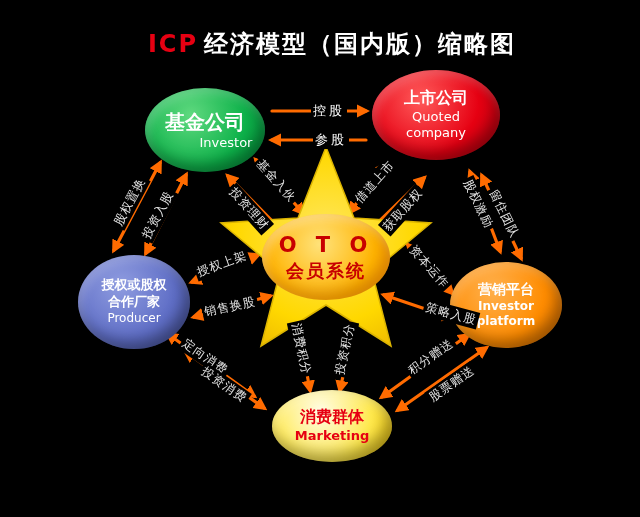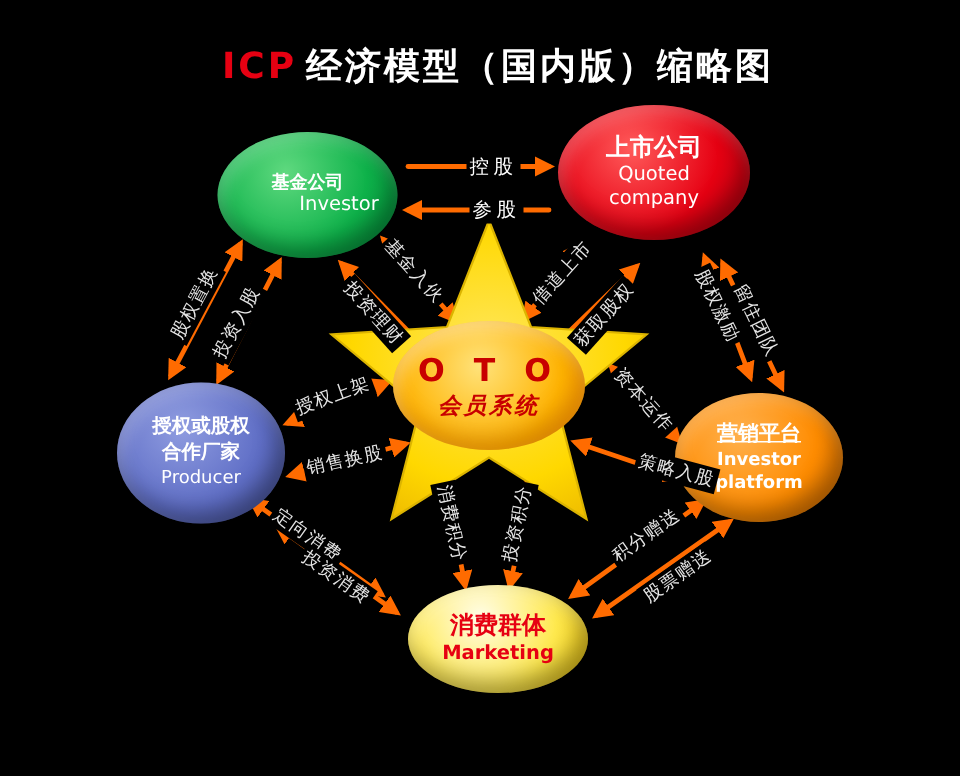--- a/index.html
+++ b/index.html
@@ -15,43 +15,43 @@
   .layer{position:absolute;left:0;top:0;z-index:1;}
   .node{
     position:absolute;z-index:2;border-radius:50%;
     display:flex;flex-direction:column;align-items:center;justify-content:center;
     text-align:center;color:#fff;line-height:1.3;
     box-shadow: inset -5px -8px 14px rgba(0,0,0,.35), inset 4px 6px 10px rgba(255,255,255,.22);
   }
   .node .zh{font-weight:bold;}
   .node-investor{left:145px;top:88px;width:120px;height:84px;
     background:radial-gradient(circle at 38% 32%, #5fd97f, var(--node-green,#0eb24a) 58%, #00913a);}
-  .node-investor .zh{font-size:12px;}
+  .node-investor .zh{font-size:20px;}
   .node-investor .en{font-size:13px;margin-left:42px;}
   .node-quoted{left:372px;top:70px;width:128px;height:90px;
     background:radial-gradient(circle at 38% 32%, #ff5a5a, var(--node-red,#e60012) 58%, #b70010);justify-content:center;}
   .node-quoted .zh{font-size:16px;}
   .node-quoted .en{font-size:13px;}
   .node-producer{left:78px;top:255px;width:112px;height:94px;
     background:radial-gradient(circle at 38% 32%, #8f9ce0, var(--node-blue,#5f6ec6) 58%, #47549e);}
   .node-producer .zh{font-size:13px;}
   .node-producer .en{font-size:12px;}
   .node-marketing{left:450px;top:262px;width:112px;height:86px;
     background:radial-gradient(circle at 38% 32%, #ffb04d, var(--node-orange,#ff8c00) 58%, #e07200);}
-  .node-marketing .zh{font-size:14px;text-decoration:underline;}
+  .node-marketing .zh{font-size:14px;}
   .node-marketing .en{font-size:12px;font-weight:bold;}
   .node-consumer{left:272px;top:390px;width:120px;height:72px;color:var(--accent-red,#e60012);
     background:radial-gradient(circle at 40% 30%, #fffde8, var(--node-yellow,#ffe94e) 58%, #f0c400);}
   .node-consumer .zh{font-size:16px;}
   .node-consumer .en{font-size:13px;font-weight:bold;}
   .node-center{left:262px;top:214px;width:128px;height:86px;color:#c80000;
     background:radial-gradient(circle at 45% 35%, #ffe27a, var(--center-gold,#ffb300) 62%, #ff9800);
     box-shadow: inset -5px -8px 14px rgba(140,60,0,.35), inset 4px 6px 10px rgba(255,255,255,.35); text-align: center;}
   .node-center .c1{font-size:21px;font-weight:bold;letter-spacing:6px;}
-  .node-center .c2{font-size:15px;font-weight:bold;letter-spacing:2px;font-style:italic;}
+  .node-center .c2{font-size:18px;font-weight:bold;letter-spacing:2px;}
   .elabel{
     position:absolute;z-index:3;font-size:12px;color:var(--label-color,#e6e6e6);
     background:#000;padding:0 2px;letter-spacing:1px;white-space:nowrap;
     transform:translate(-50%,-50%) rotate(var(--r,0deg));
   }
   .elabel.strong{font-size:13px;color:#fff;letter-spacing:3px;}
   .footer{
     position:absolute;left:0;top:472px;width:100%;text-align:center;z-index:4;
     font-size:18px;font-weight:bold;color:var(--accent-red,#e60012);letter-spacing:3px;
   }

